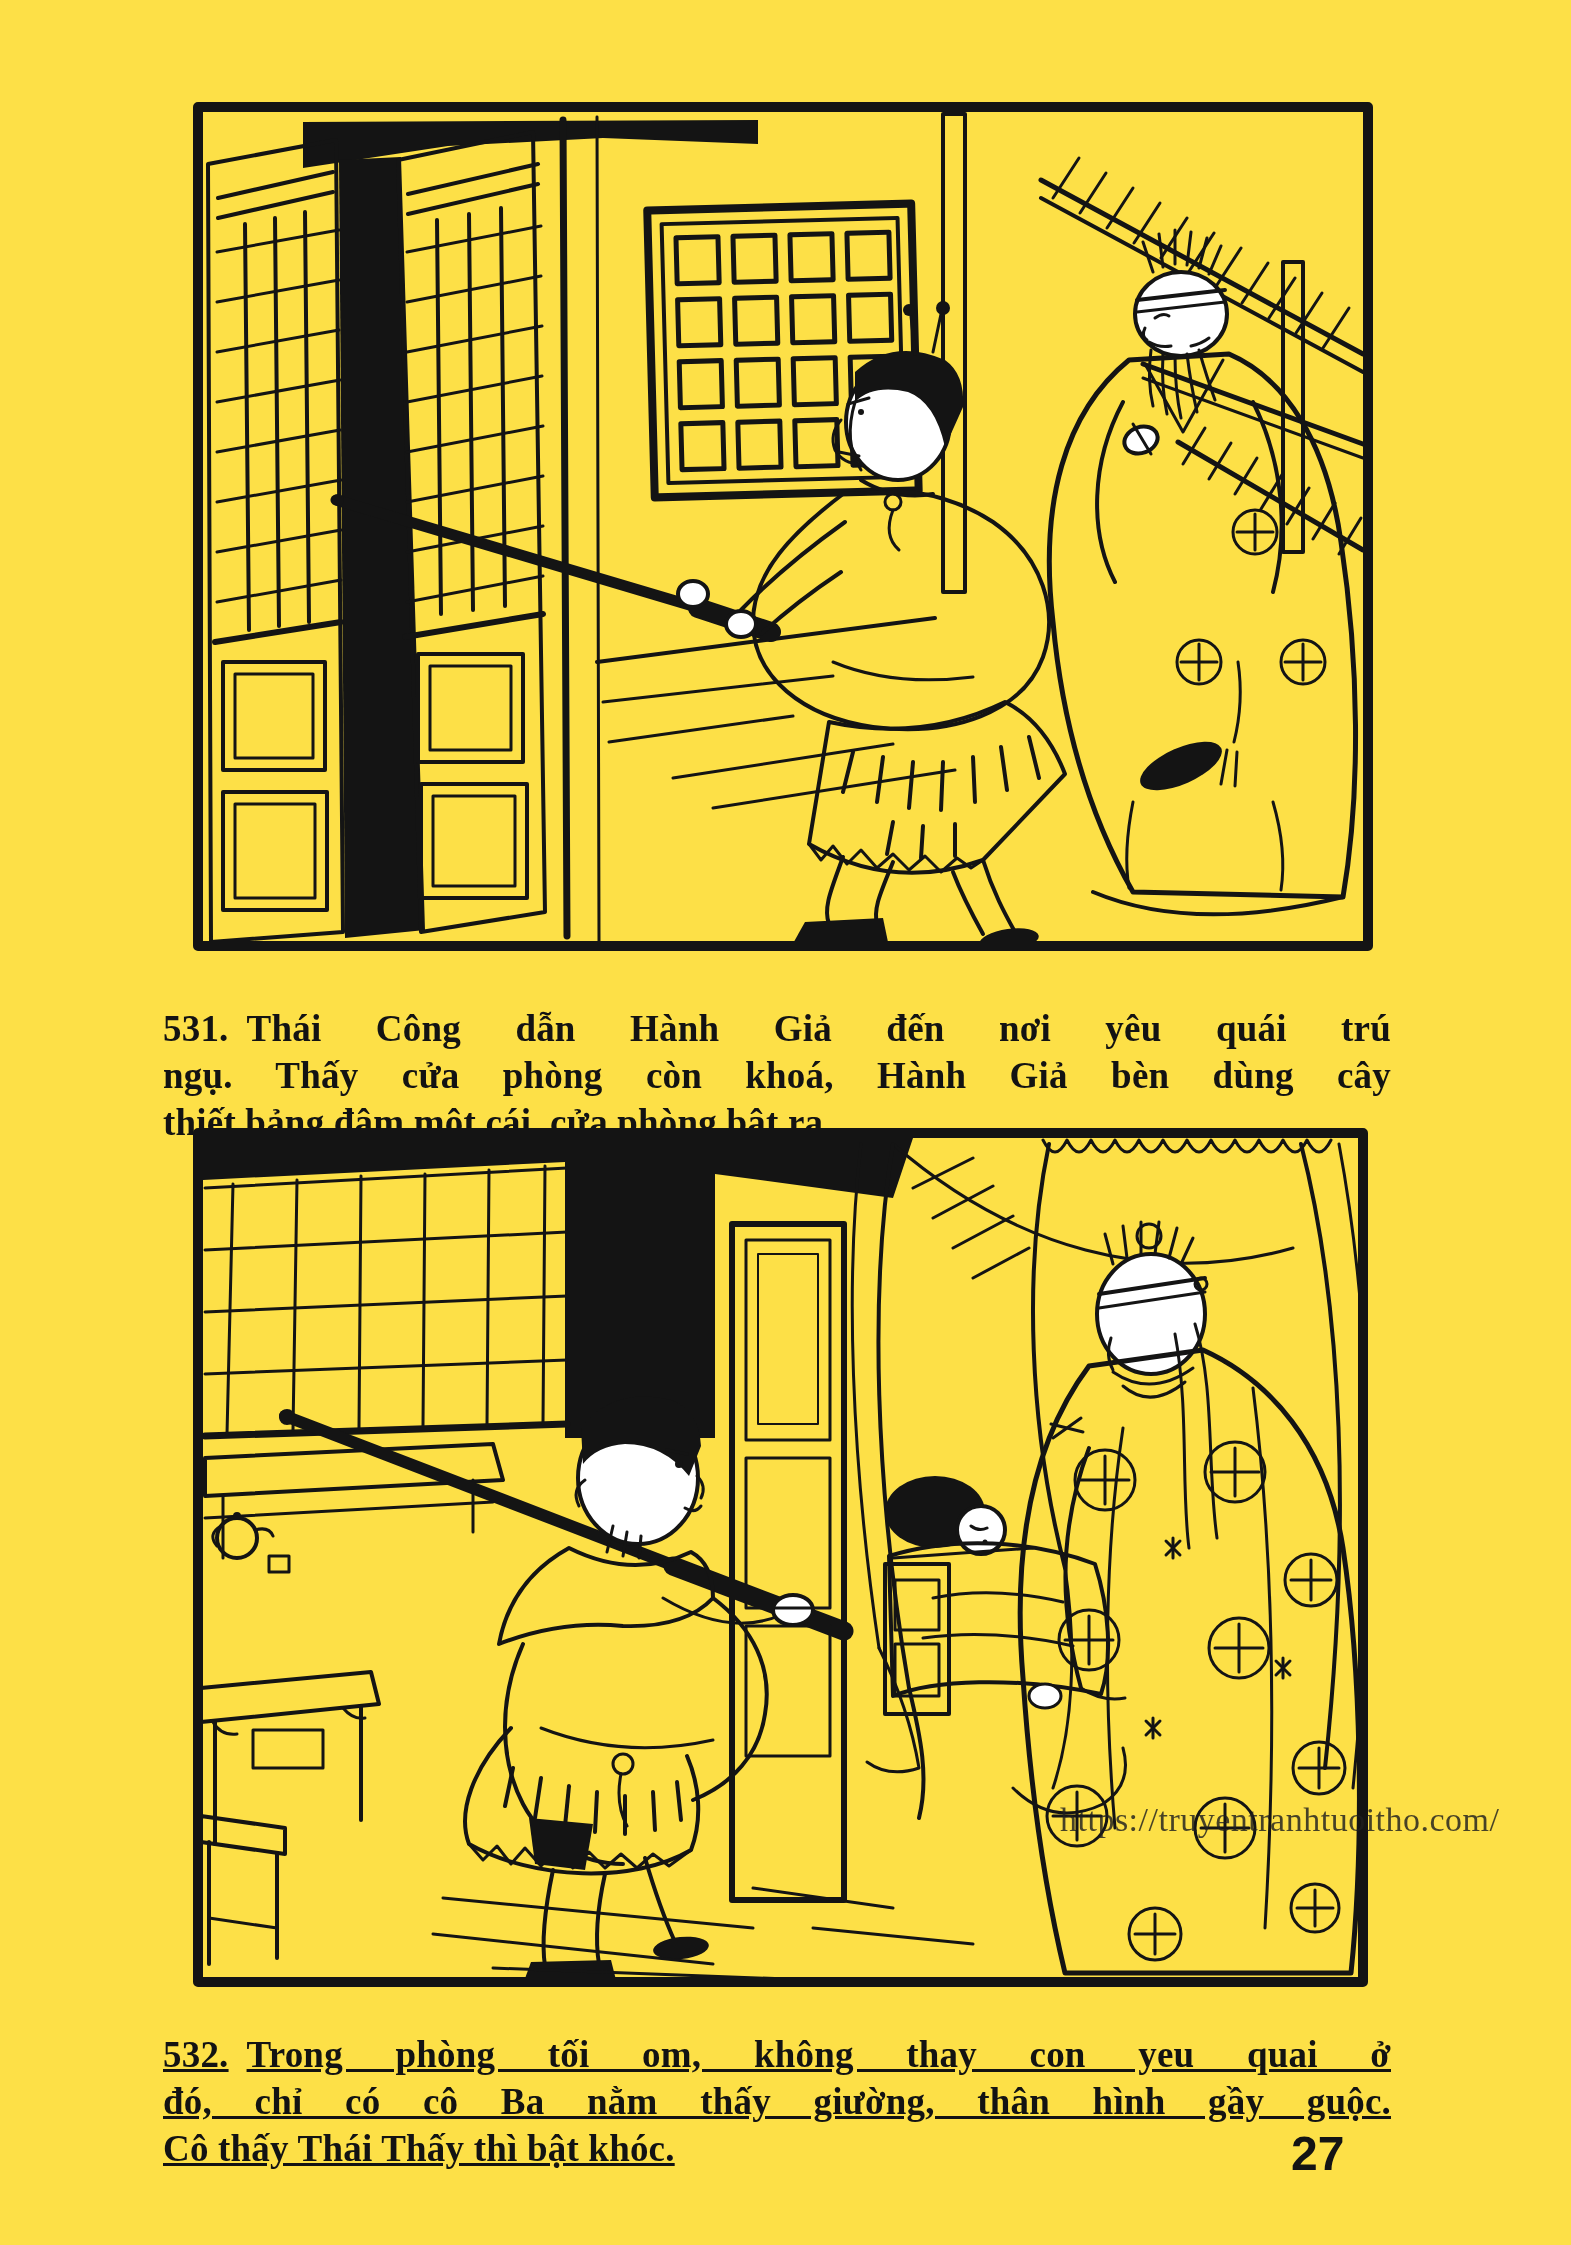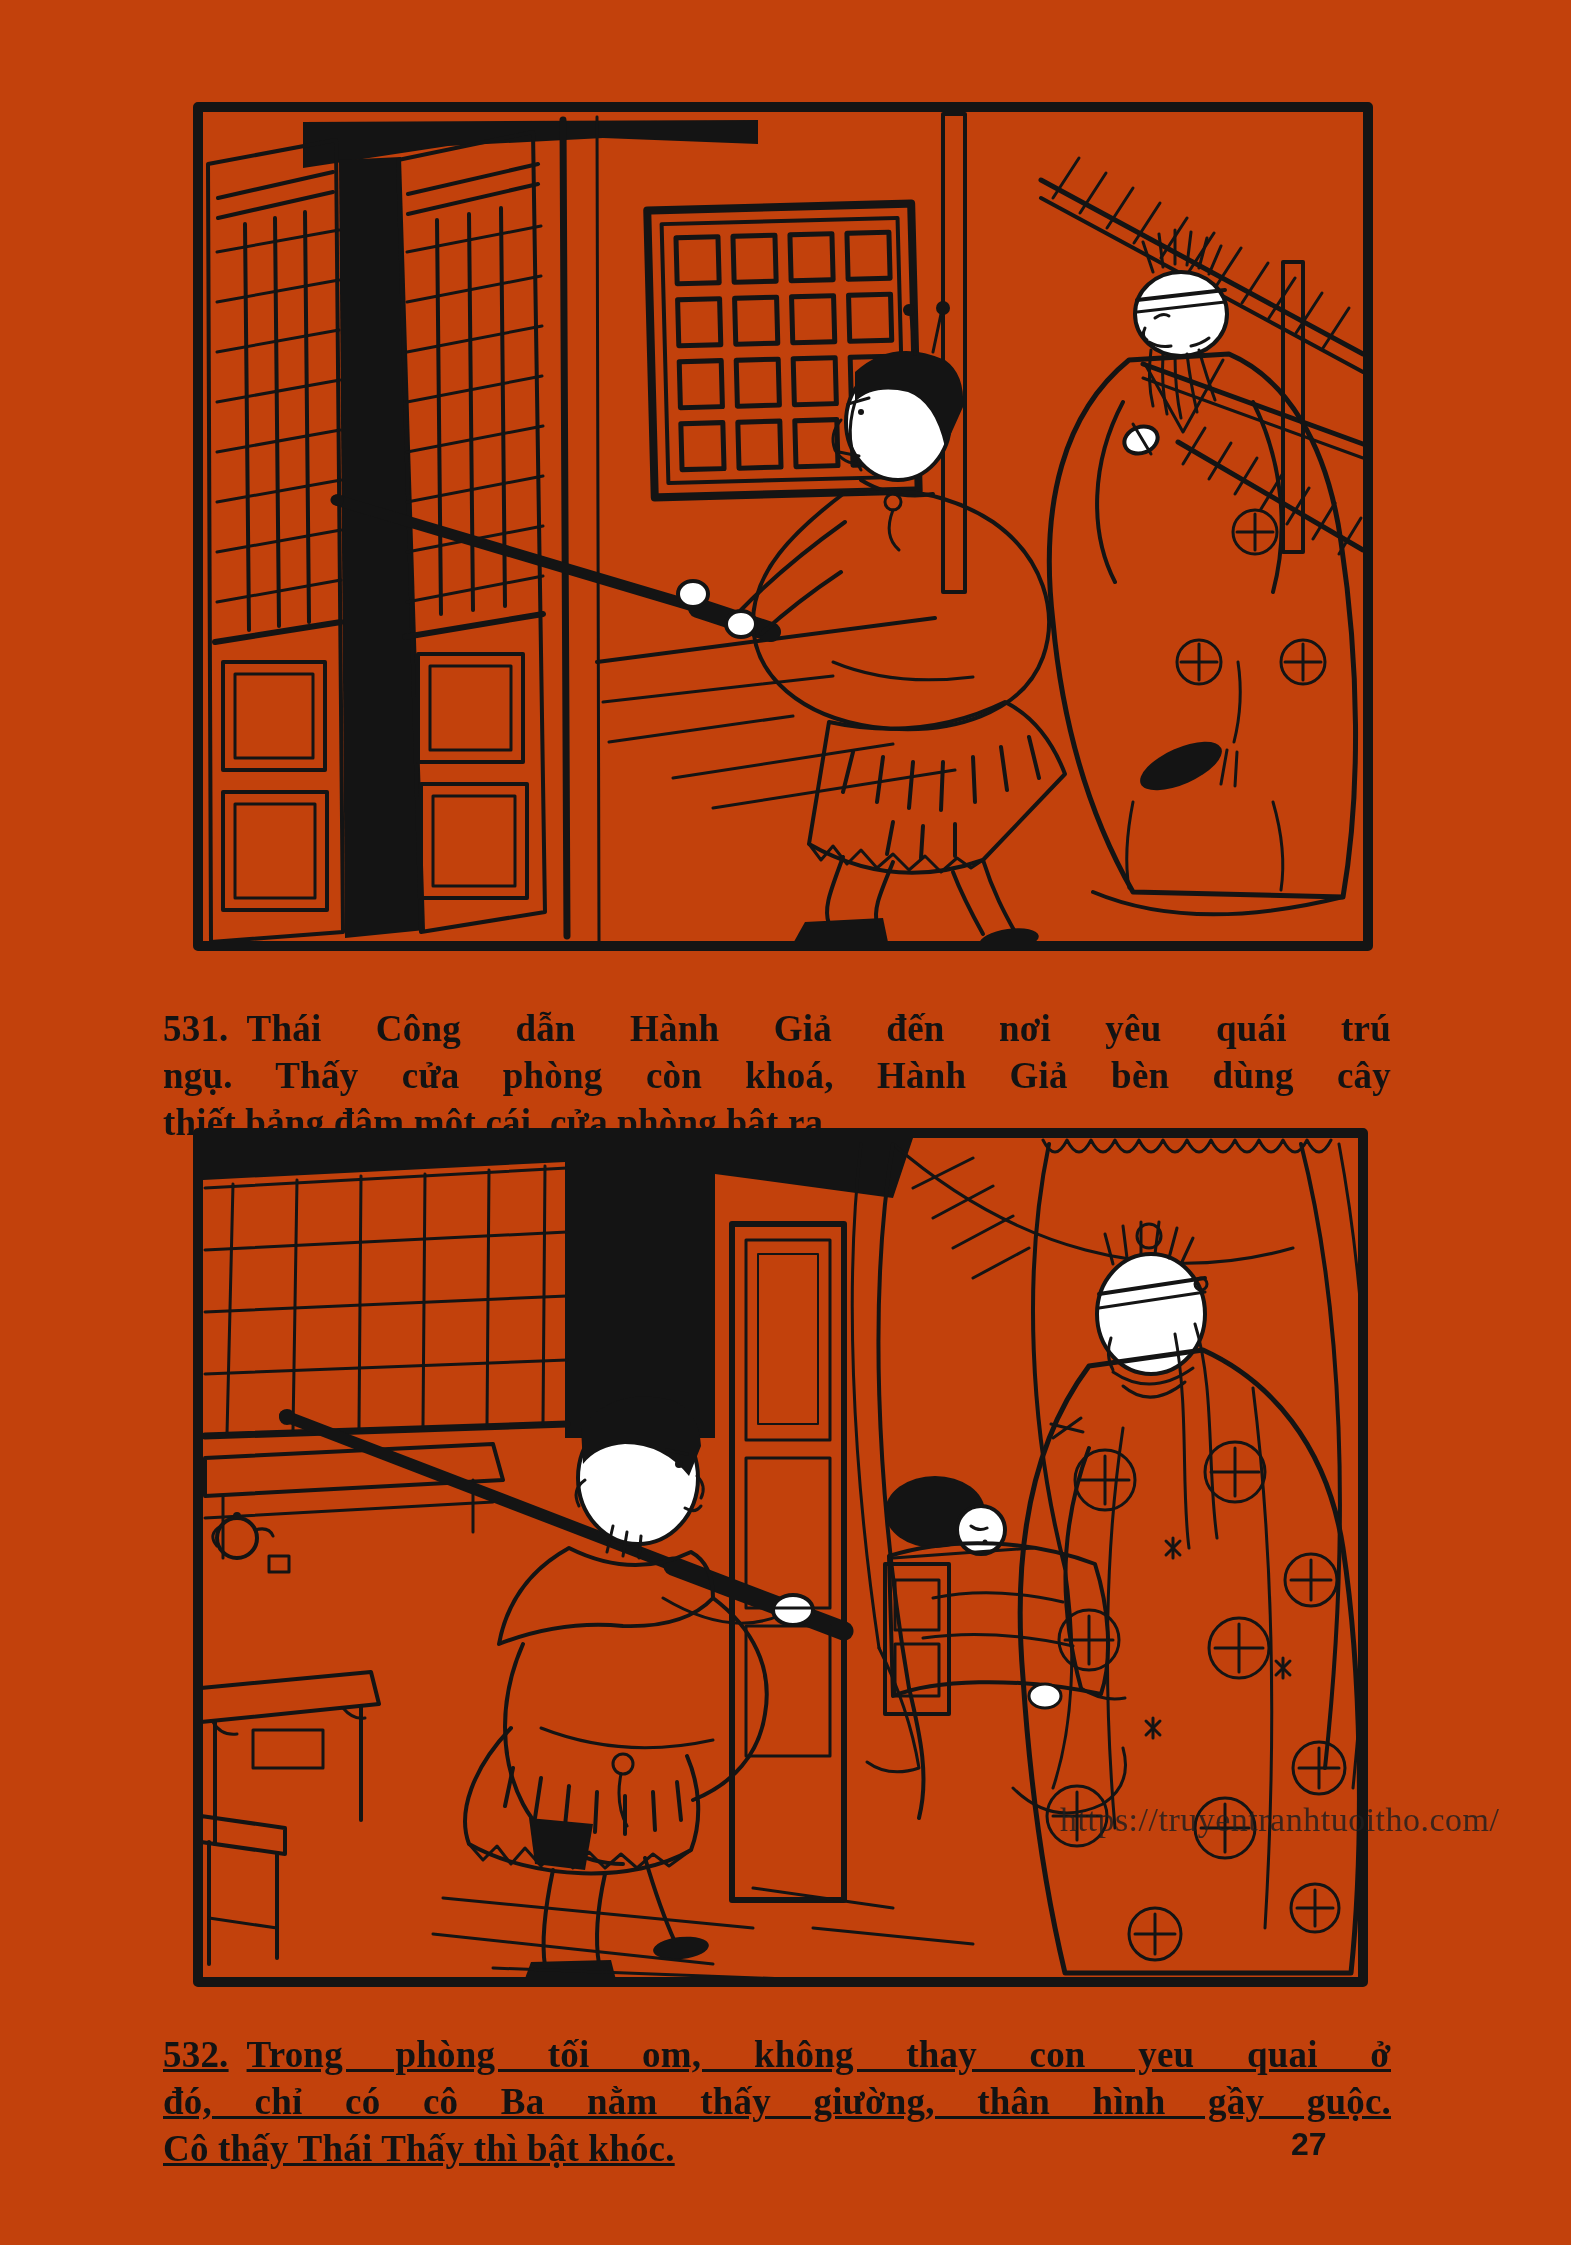--- a/index.html
+++ b/index.html
@@ -1,19 +1,19 @@
 <!DOCTYPE html>
 <html><head>
 <meta charset="utf-8">
 <style>
   html,body{margin:0;padding:0;background:#ffffff;}
   .page{
     position:relative;
     width:1571px;height:2245px;
-    background:#c2410c;
+    background:#fde047;
     overflow:hidden;
     font-family:"Liberation Serif", serif;
     color:#121212;
   }
   .panel-svg{position:absolute;display:block;}
   .caption{
     position:absolute;
     left:163px;
     width:1228px;
     font-family:"Liberation Serif", serif;
@@ -37,21 +37,21 @@
     color:rgba(30,30,30,0.82);
     letter-spacing:.5px;
     z-index:5;
     white-space:nowrap;
   }
   .page-number{
     position:absolute;
     left:1291px;top:2126px;
     font-family:"Liberation Sans", sans-serif;
     font-weight:700;
-    font-size:32px;
+    font-size:48px;
     color:#141414;
     text-align:center;
   }
 </style>
 </head>
 <body>
 
 <div class="page">
 
   <svg class="panel-svg" style="left:193px;top:102px;" width="1180" height="849" viewBox="0 0 1180 849">

